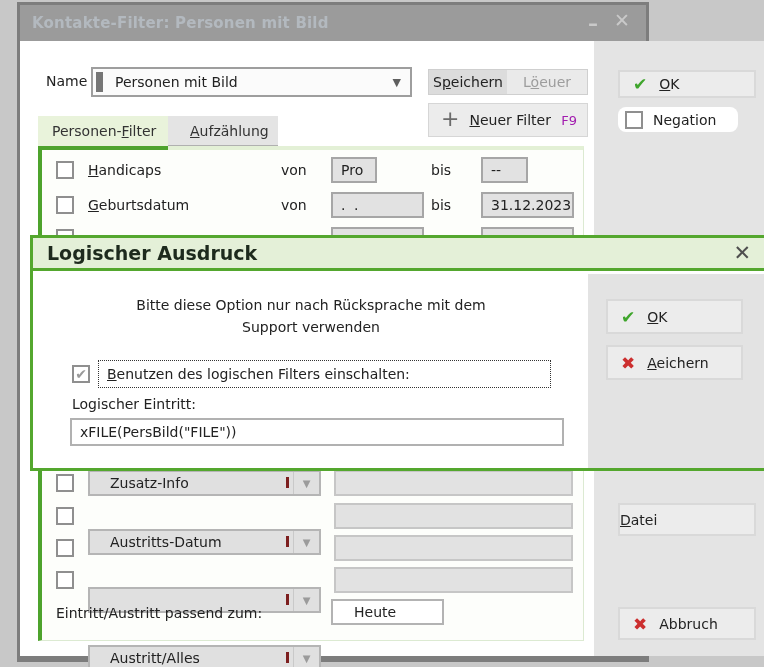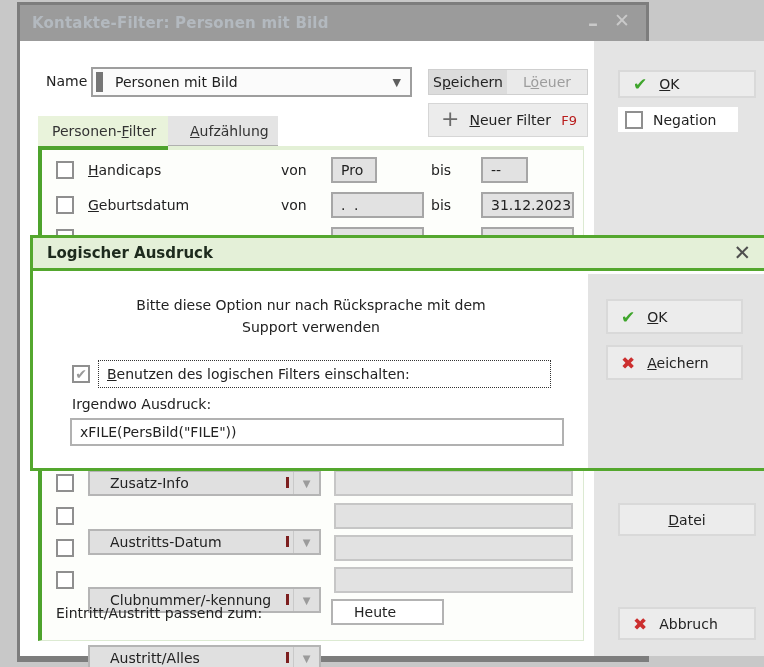--- a/index.html
+++ b/index.html
@@ -39,21 +39,21 @@
   .dropdown { background:#e0e0e0; border:2px solid #b5b5b5; display:flex; align-items:center; position:relative; }
   .dropdown .lbl { padding-left:20px; }
   .dropdown .dd-arrowzone { position:absolute; right:0; top:0; bottom:0; width:26px; border-left:1px solid #c9c9c9;
                             display:flex; align-items:center; justify-content:center; color:#9b9b9b; font-size:10px; }
   .dropdown .redmark { position:absolute; right:30px; top:5px; width:3px; height:11px; background:#7d1f1f; }
 
   .modal { position:absolute; left:10px; top:194px; width:738px; height:236px;
            border:3px solid #54a72e; background:#fff; z-index:10; }
   .modal-header { position:absolute; left:0; top:0; right:0; height:33px; background:#e4f0d8;
                   border-bottom:3px solid #54a72e; display:flex; align-items:center; }
-  .modal-header .mtitle { font-weight:bold; font-size:15px; color:#1d2a1d; padding-left:14px; }
+  .modal-header .mtitle { font-weight:bold; font-size:19px; color:#1d2a1d; padding-left:14px; }
   .modal-side { position:absolute; right:0; top:36px; bottom:0; width:177px; background:#e3e3e3; }
   .dotted { border:1px dotted #333; display:flex; align-items:center; padding-left:8px; }
   u, .mn { text-decoration:underline; }
 </style>
 </head>
 <body>
 
 <div class="window">
 
   <div class="titlebar">
@@ -78,29 +78,29 @@
         <span><span>S</span><span class="mn">p</span><span>eichern</span></span>
       </div>
       <div style="background:#eaeaea; flex:1; display:flex; align-items:center; justify-content:center; color:#9d9d9d;">
         <span><span>L</span><span class="mn">ö</span><span>euer</span></span>
       </div>
     </div>
 
     <div class="abs" style="left:408px; top:62px; width:160px; height:34px; background:#ececec; border:1px solid #d6d6d6; display:flex; align-items:center;">
       <span style="font-size:22px; color:#6b6b6b; margin:0 10px 2px 12px; line-height:1;">+</span>
       <span><span></span><span class="mn">N</span><span>euer Filter</span></span>
-      <span style="margin-left:auto; margin-right:10px; color:#b91c1c; font-size:13px;">F9</span>
+      <span style="margin-left:auto; margin-right:10px; color:#a21caf; font-size:13px;">F9</span>
     </div>
 
     <div class="btn abs" style="left:598px; top:29px; width:138px; height:28px;">
       <span class="check">✔</span>
       <span><span></span><span class="mn">O</span><span>K</span></span>
     </div>
 
-    <div class="abs" style="left:598px; top:66px; width:120px; height:25px; background:#fff; display:flex; align-items:center;">
+    <div class="abs" style="left:598px; top:66px; width:120px; height:25px; background:#fff; display:flex; align-items:center;border-radius:8px;">
       <span class="checkbox" style="margin-left:7px;"></span>
       <span style="margin-left:10px;">Negation</span>
     </div>
 
     <div class="tab abs" style="left:18px; top:75px; width:130px; height:30px; background:#e9f3db;">
       <span><span>Personen-</span><span class="mn">F</span><span>ilter</span></span>
     </div>
     <div class="tab abs" style="left:148px; top:75px; width:110px; height:30px; background:#e4e4e4; border-bottom:1px solid #b0b0b0;padding-left:22px;">
       <span><span></span><span class="mn">A</span><span>ufzählung</span></span>
     </div>
@@ -145,41 +145,40 @@
       <span class="checkbox abs" style="left:14px; top:357px;"></span>
       <div class="dropdown abs" style="left:46px; top:353px; width:233px; height:26px;">
         <span class="lbl">Austritts-Datum</span>
         <span class="redmark"></span>
         <span class="dd-arrowzone">▼</span>
       </div>
       <div class="dinput abs" style="left:292px; top:353px; width:239px; height:26px;"></div>
 
       <span class="checkbox abs" style="left:14px; top:389px;"></span>
       <div class="dropdown abs" style="left:46px; top:385px; width:233px; height:26px;">
-        <span class="lbl">Clubnummer/-kennung</span>
         <span class="redmark"></span>
         <span class="dd-arrowzone">▼</span>
       </div>
       <div class="dinput abs" style="left:292px; top:385px; width:239px; height:26px;"></div>
 
       <span class="checkbox abs" style="left:14px; top:421px;"></span>
       <div class="dropdown abs" style="left:46px; top:417px; width:233px; height:26px;">
         <span class="lbl">Austritt/Alles</span>
         <span class="redmark"></span>
         <span class="dd-arrowzone">▼</span>
       </div>
       <div class="dinput abs" style="left:292px; top:417px; width:239px; height:26px;"></div>
 
       <span class="abs" style="left:14px; top:455px;">Eintritt/Austritt passend zum:</span>
       <div class="winput abs" style="left:289px; top:449px; width:113px; height:26px;">
         <span>Heute</span>
       </div>
     </div>
 
-    <div class="btn abs" style="left:598px; top:462px; width:138px; height:33px; justify-content:center;">
+    <div class="btn abs" style="left:598px; top:462px; width:138px; height:33px; ">
       <span><span></span><span class="mn">D</span><span>atei</span></span>
     </div>
     <div class="btn abs" style="left:598px; top:566px; width:138px; height:33px;">
       <span class="xmark">✖</span>
       <span>Abbruch</span>
     </div>
 
     <div class="modal">
       <div class="modal-header">
         <span class="mtitle">Logischer Ausdruck</span>
@@ -192,21 +191,21 @@
         <div>Support verwenden</div>
       </div>
 
       <span class="checkbox abs" style="left:39px; top:127px;">
         <span class="graycheck">✔</span>
       </span>
       <div class="dotted abs" style="left:65px; top:122px; width:453px; height:28px;">
         <span><span></span><span class="mn">B</span><span>enutzen des logischen Filters einschalten:</span></span>
       </div>
 
-      <span class="abs" style="left:39px; top:158px;">Irgendwo Ausdruck:</span>
+      <span class="abs" style="left:39px; top:158px;">Logischer Eintritt:</span>
       <div class="abs" style="left:37px; top:180px; width:494px; height:28px; background:#fff; border:2px solid #b1b1b1; display:flex; align-items:center; padding-left:8px;">
         <span>xFILE(PersBild("FILE"))</span>
       </div>
 
       <div class="btn abs" style="left:573px; top:61px; width:137px; height:35px;">
         <span class="check">✔</span>
         <span><span></span><span class="mn">O</span><span>K</span></span>
       </div>
       <div class="btn abs" style="left:573px; top:107px; width:137px; height:35px;">
         <span class="xmark">✖</span>

